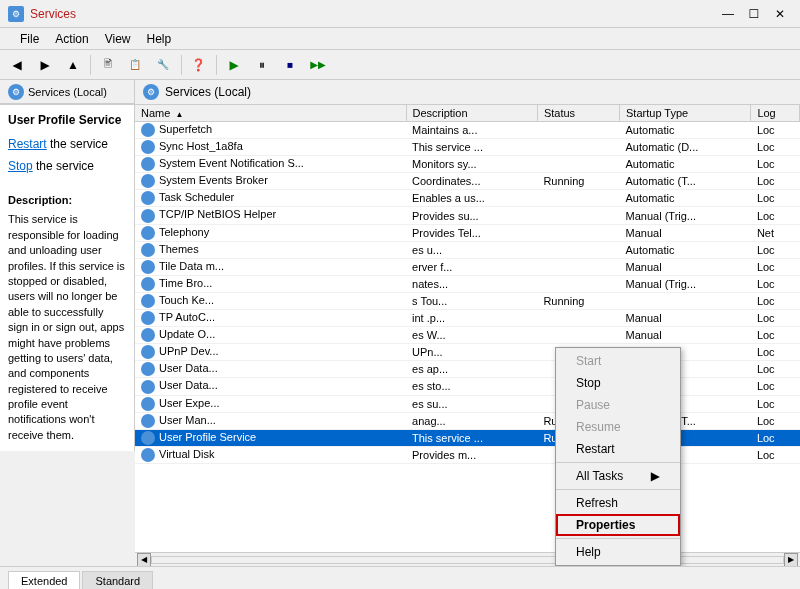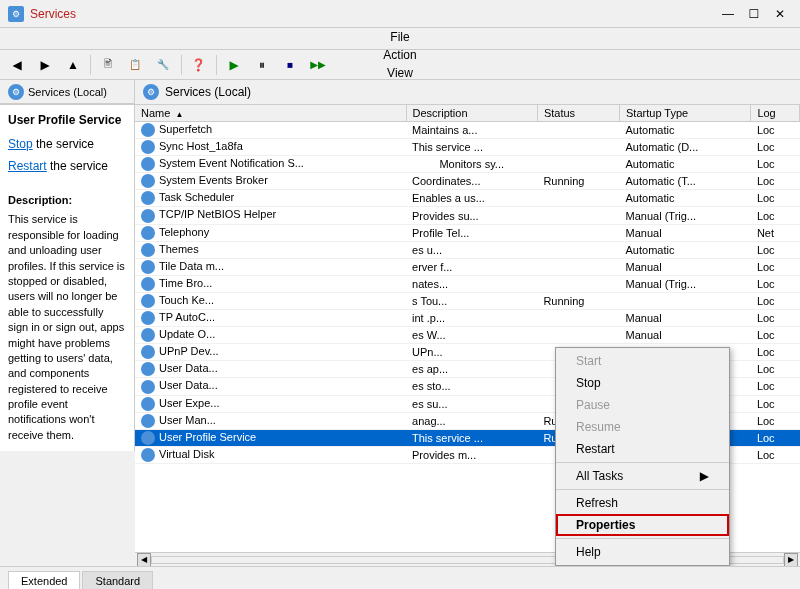--- a/index.html
+++ b/index.html
@@ -46,21 +46,20 @@
     }
 
     
     .menu-bar {
       background: #f0f0f0;
       height: 22px;
       display: flex;
       align-items: center;
       padding: 0 12px;
       border-bottom: 1px solid #ccc;
-      flex-direction: column;
     }
     .menu-item {
       padding: 2px 8px;
       cursor: pointer;
       font-size: 12px;
     }
 
     
     .toolbar {
       background: #f0f0f0;
@@ -198,21 +197,21 @@
 
     
     .context-menu {
       position: absolute;
       top: 242px;
       left: 420px;
       background: #f0f0f0;
       border: 1px solid #999;
       box-shadow: 2px 2px 6px rgba(0,0,0,0.3);
       z-index: 100;
-      width: 175px;
+      width: 126px;
       padding: 2px 0;
     }
     .ctx-item {
       padding: 4px 20px;
       cursor: pointer;
       font-size: 12px;
       color: #000;
     }
     .ctx-item.disabled { color: #999; cursor: default; }
     .ctx-item.has-sub { display: flex; justify-content: space-between; align-items: center; }
@@ -335,24 +334,24 @@
     <span class="address-text">Services (Local)</span>
   </div>
 </div>
 
 <div class="main-area">
 
   <div class="left-tree-area">
     <div class="left-panel">
       <div class="left-panel-header">User Profile Service</div>
       <div class="left-panel-text">
-        <span class="left-panel-link">Stop</span><span> the service</span>
+        <span class="left-panel-link">Restart</span><span> the service</span>
       </div>
       <div class="left-panel-text">
-        <span class="left-panel-link">Restart</span><span> the service</span>
+        <span class="left-panel-link">Stop</span><span> the service</span>
       </div>
       <br>
       <div class="left-panel-desc">
         <strong>Description:</strong>
       </div>
       <div class="left-panel-desc" style="margin-top:4px;">This service is responsible for loading and unloading user profiles. If this service is stopped or disabled, users will no longer be able to successfully sign in or sign out, apps might have problems getting to users' data, and components registered to receive profile event notifications won't receive them.</div>
     </div>
   </div>
 
   <div class="right-panel">
@@ -377,21 +376,21 @@
             </tr>
             <tr>
               <td style="min-width: 160px; max-width: 180px;"><span class="row-icon"></span><span>Sync Host_1a8fa</span></td>
               <td style="max-width: 100px;">This service ...</td>
               <td style="max-width: 60px;"></td>
               <td style="max-width: 100px; margin-top: 40px;">Automatic (D...</td>
               <td style="max-width: 40px;">Loc</td>
             </tr>
             <tr>
               <td style="min-width: 160px; max-width: 180px;"><span class="row-icon"></span><span>System Event Notification S...</span></td>
-              <td style="max-width: 100px; text-align: center;">Monitors sy...</td>
+              <td style="max-width: 100px;">Monitors sy...</td>
               <td style="max-width: 60px;"></td>
               <td style="max-width: 100px;">Automatic</td>
               <td style="max-width: 40px;">Loc</td>
             </tr>
             <tr>
               <td style="min-width: 160px; max-width: 180px;"><span class="row-icon"></span><span>System Events Broker</span></td>
               <td style="max-width: 100px;">Coordinates...</td>
               <td style="max-width: 60px;">Running</td>
               <td style="max-width: 100px;">Automatic (T...</td>
               <td style="max-width: 40px;">Loc</td>
@@ -405,21 +404,21 @@
             </tr>
             <tr>
               <td style="min-width: 160px; max-width: 180px;"><span class="row-icon"></span><span>TCP/IP NetBIOS Helper</span></td>
               <td style="max-width: 100px;">Provides su...</td>
               <td style="max-width: 60px;"></td>
               <td style="max-width: 100px;">Manual (Trig...</td>
               <td style="max-width: 40px;">Loc</td>
             </tr>
             <tr>
               <td style="min-width: 160px; max-width: 180px;"><span class="row-icon"></span><span>Telephony</span></td>
-              <td style="max-width: 100px;">Profile Tel...</td>
+              <td style="max-width: 100px;">Provides Tel...</td>
               <td style="max-width: 60px;"></td>
               <td style="max-width: 100px;">Manual</td>
               <td style="max-width: 40px;">Net</td>
             </tr>
             <tr>
               <td style="min-width: 160px; max-width: 180px;"><span class="row-icon"></span><span>Themes</span></td>
               <td style="max-width: 100px;">es u...</td>
               <td style="max-width: 60px;"></td>
               <td style="max-width: 100px;">Automatic</td>
               <td style="max-width: 40px;">Loc</td>

